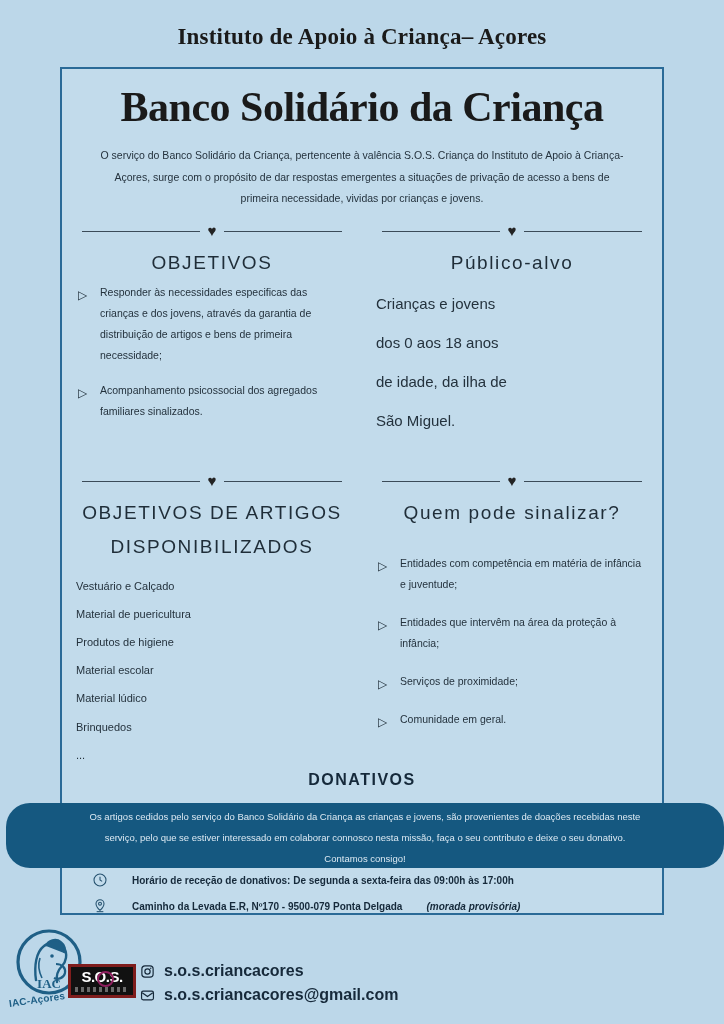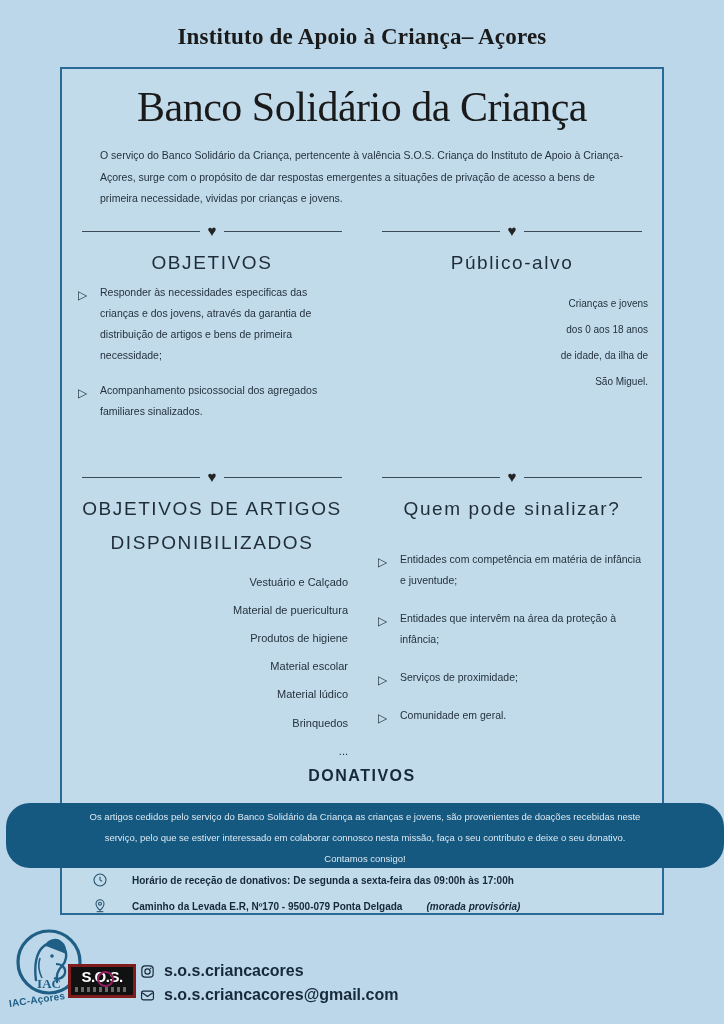--- a/index.html
+++ b/index.html
@@ -45,30 +45,30 @@
     height: 848px;
     border: 2px solid #2a6a97;
     box-sizing: border-box;
     background: #c2dbeb;
   }
 
   .main-title {
     margin-top: 16px;
     text-align: center;
     font-family: "Liberation Serif", serif;
-    font-weight: normal;
+    font-weight: bold;
     font-size: 42px;
     letter-spacing: -0.5px;
     color: #1a1a1a;
     line-height: 1.05;
   }
 
   .intro {
     margin: 16px 38px 0 38px;
-    text-align: left;
+    text-align: center;
     font-size: 10.5px;
     line-height: 2.05;
     color: #24323d;
   }
 
   
   .cols {
     display: flex;
     margin-top: 14px;
   }
@@ -121,30 +121,30 @@
   }
   .bullets li .arrow {
     position: absolute;
     left: 2px;
     top: 1px;
     font-size: 12px;
     color: #1c2a35;
   }
 
   .centered-lines {
-    text-align: right;
-    font-size: 10px;
+    text-align: left;
+    font-size: 15px;
     line-height: 2.6;
     color: #24323d;
-    margin-top: 15px;
+    margin-top: 8px;
   }
   .centered-lines div { }
 
   .cat-list {
-    text-align: right;
+    text-align: left;
     font-size: 11px;
     line-height: 2.55;
     color: #24323d;
     margin-top: 12px;
   }
 
   .q-bullets {
     margin-top: 26px;
   }
   .q-bullets li {

